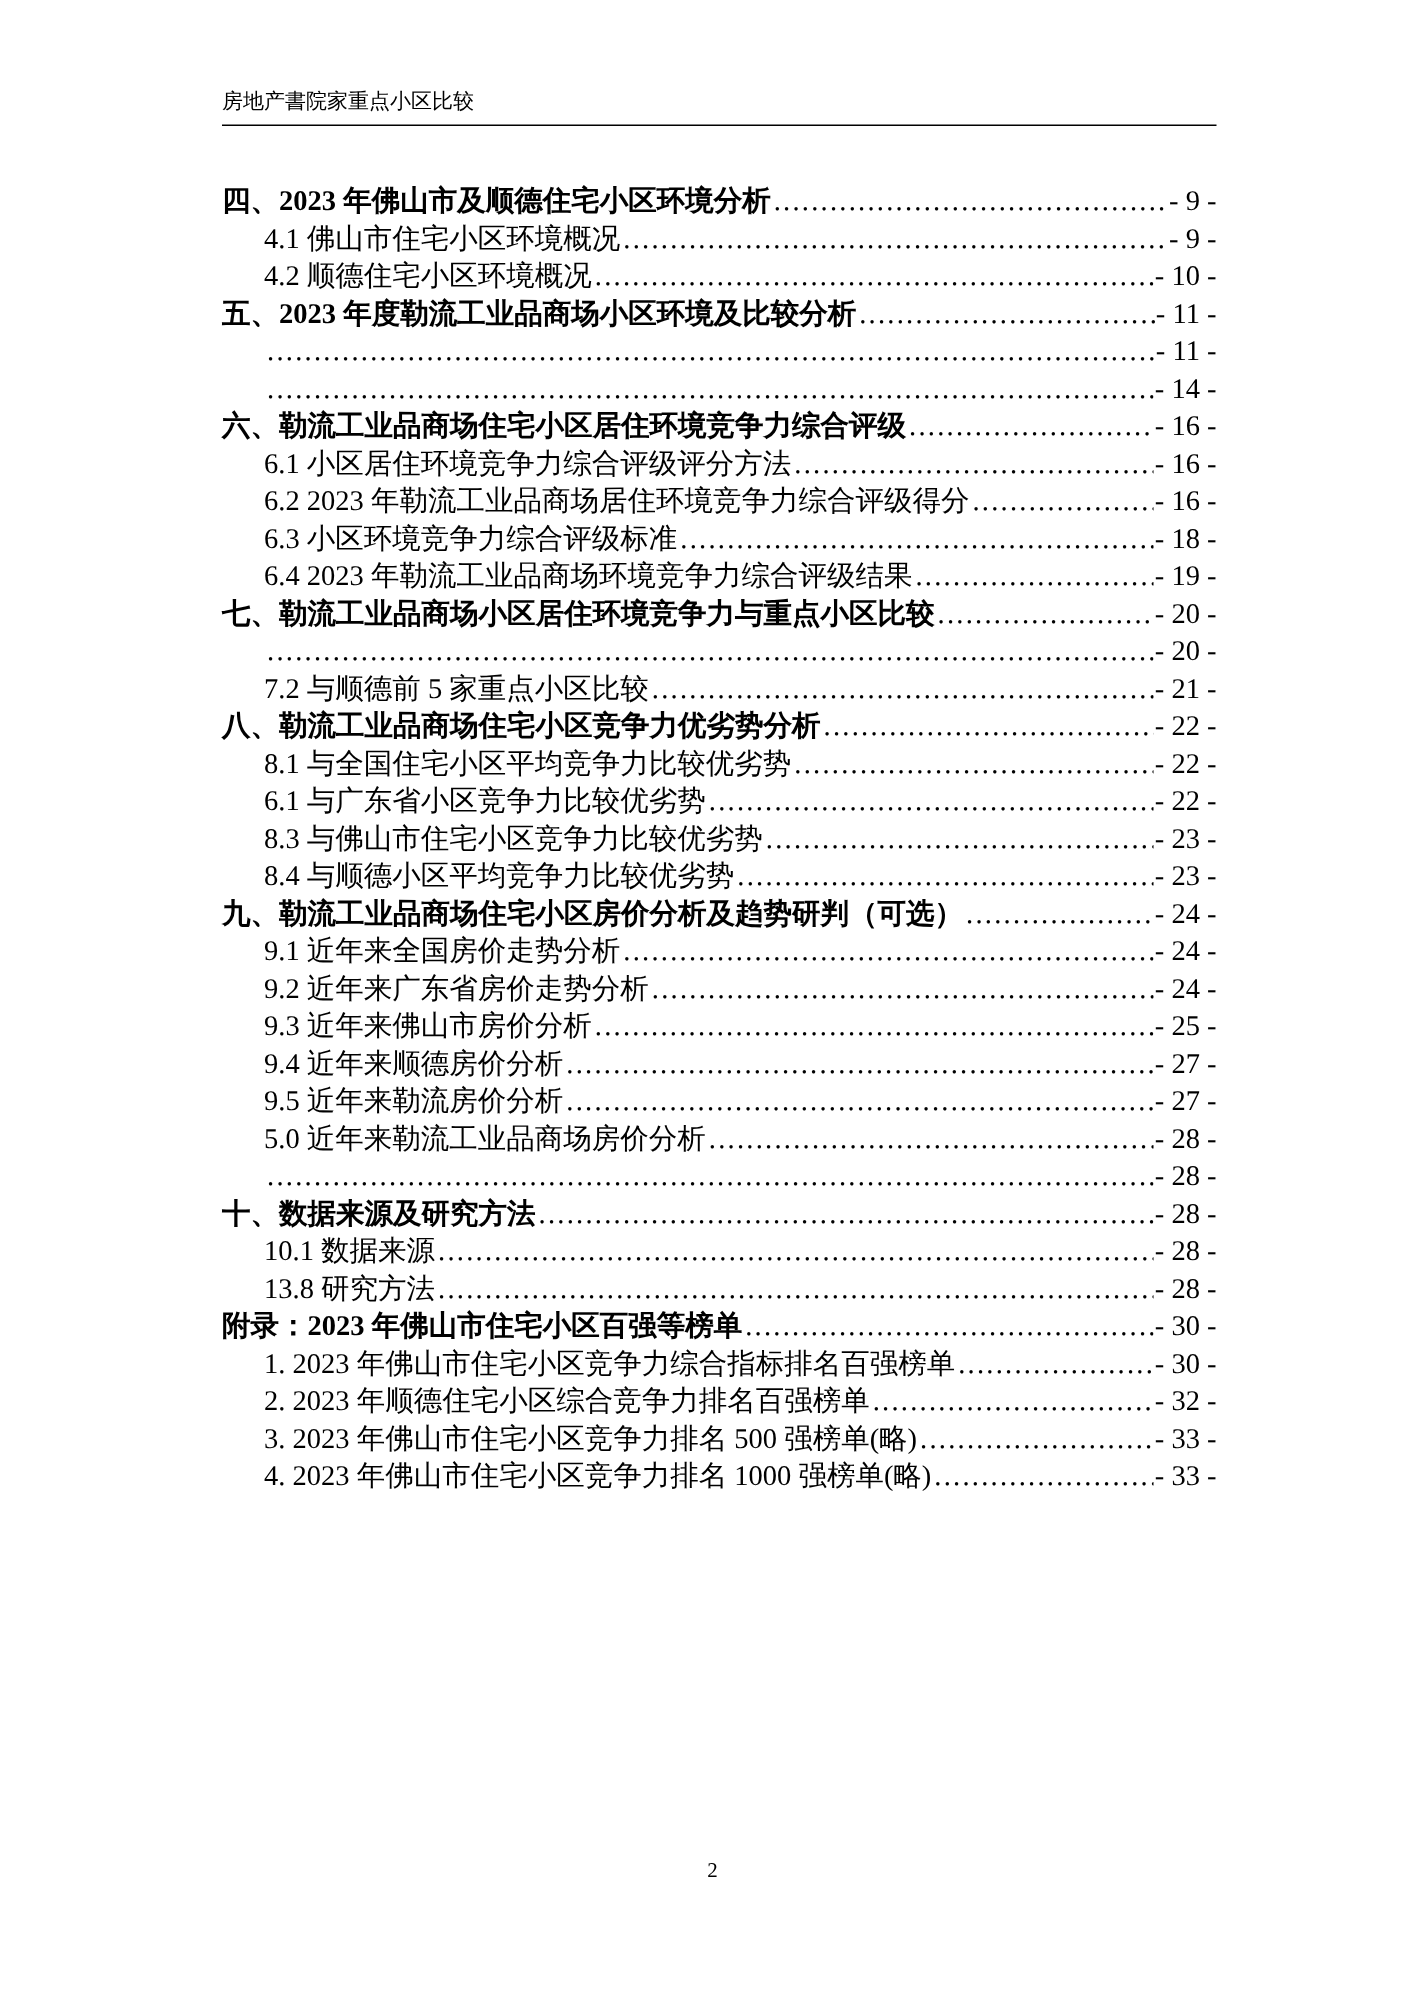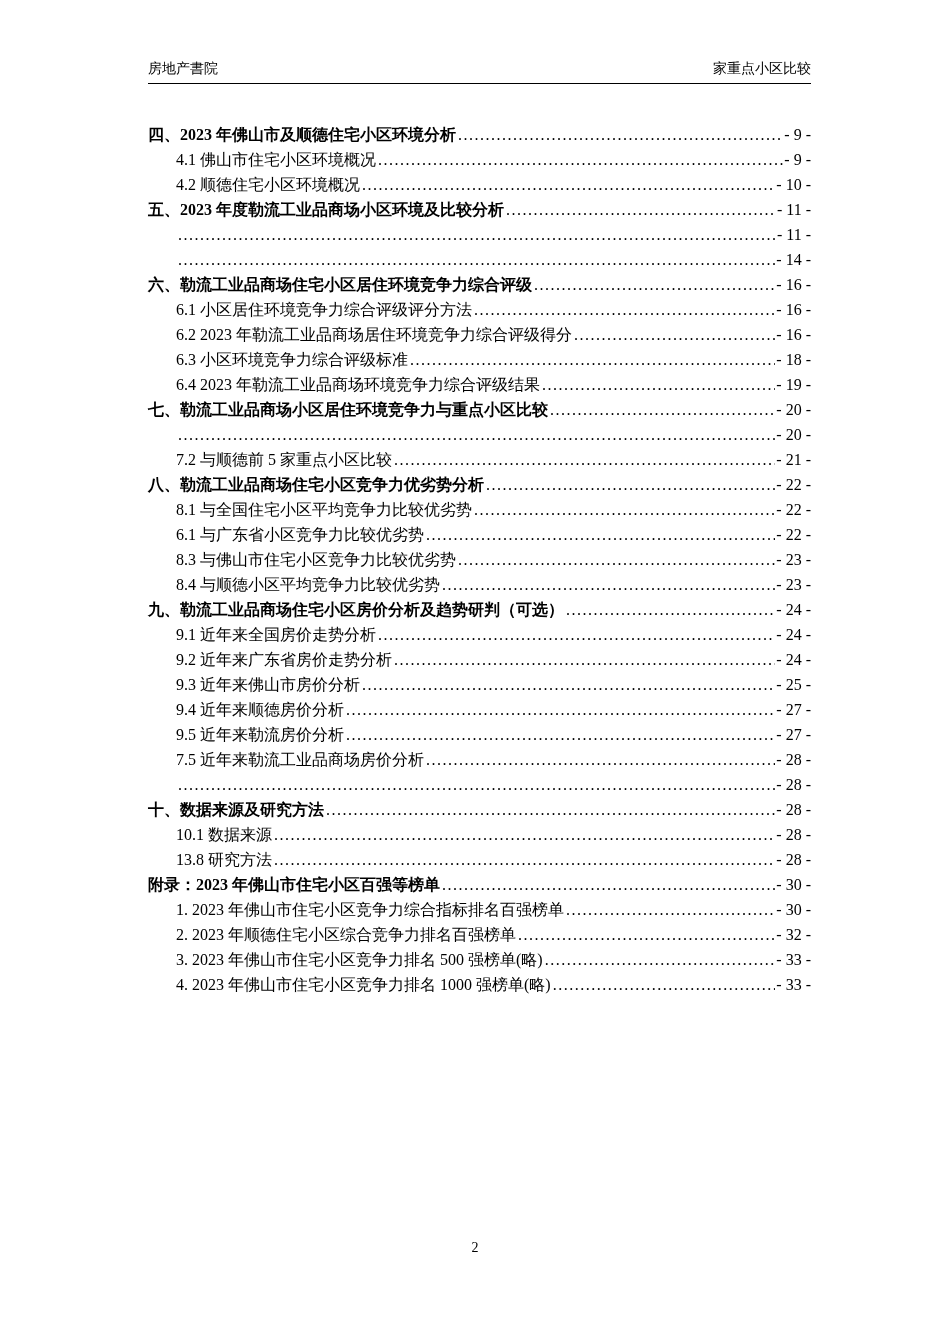--- a/index.html
+++ b/index.html
@@ -13,32 +13,32 @@
     position: relative;
     overflow: hidden;
   }
   .page { position: absolute; inset: 0; }
   .content { position: absolute; left: 148px; width: 663px; top: 0; }
 
   
   .header { position: absolute; top: 60px; left: 0; right: 0; }
   .header-row {
     display: flex;
-    justify-content: space-between;
+    justify-content: flex-start;
     align-items: baseline;
     font-size: 14px;
     line-height: 18px;
   }
   .header-rule {
     border-bottom: 1.4px solid #000;
     margin-top: 5px;
   }
 
   
-  .toc { position: absolute; top: 122px; left: 0; right: 0; font-size: 16px; }
+  .toc { position: absolute; top: 122px; left: 0; right: 0; font-size: 19px; }
   .toc-row {
     display: flex;
     align-items: baseline;
     line-height: 25px;
     height: 25px;
     white-space: nowrap;
     cursor: pointer;
   }
   .toc-row.level-2 { padding-left: 28px; }
   .toc-row.level-1 .toc-title { font-weight: bold; }
@@ -194,21 +194,21 @@
     <span class="toc-title">9.4 近年来顺德房价分析</span>
     <span class="leader">........................................................................................................................................................................................................</span>
     <span class="page-num">- 27 -</span>
   </div>
         <div class="toc-row level-2">
     <span class="toc-title">9.5 近年来勒流房价分析</span>
     <span class="leader">........................................................................................................................................................................................................</span>
     <span class="page-num">- 27 -</span>
   </div>
         <div class="toc-row level-2">
-    <span class="toc-title">7.5 近年来勒流工业品商场房价分析</span>
+    <span class="toc-title">5.0 近年来勒流工业品商场房价分析</span>
     <span class="leader">........................................................................................................................................................................................................</span>
     <span class="page-num">- 28 -</span>
   </div>
         <div class="toc-row level-2">
     <span class="leader">........................................................................................................................................................................................................</span>
     <span class="page-num">- 28 -</span>
   </div>
         <div class="toc-row level-1">
     <span class="toc-title">十、数据来源及研究方法</span>
     <span class="leader">........................................................................................................................................................................................................</span>

